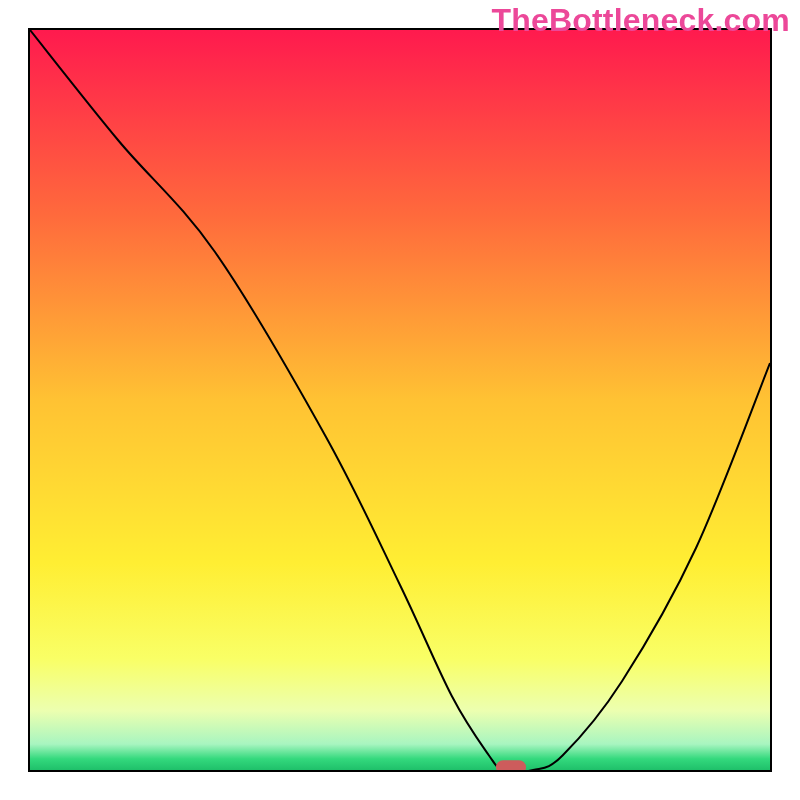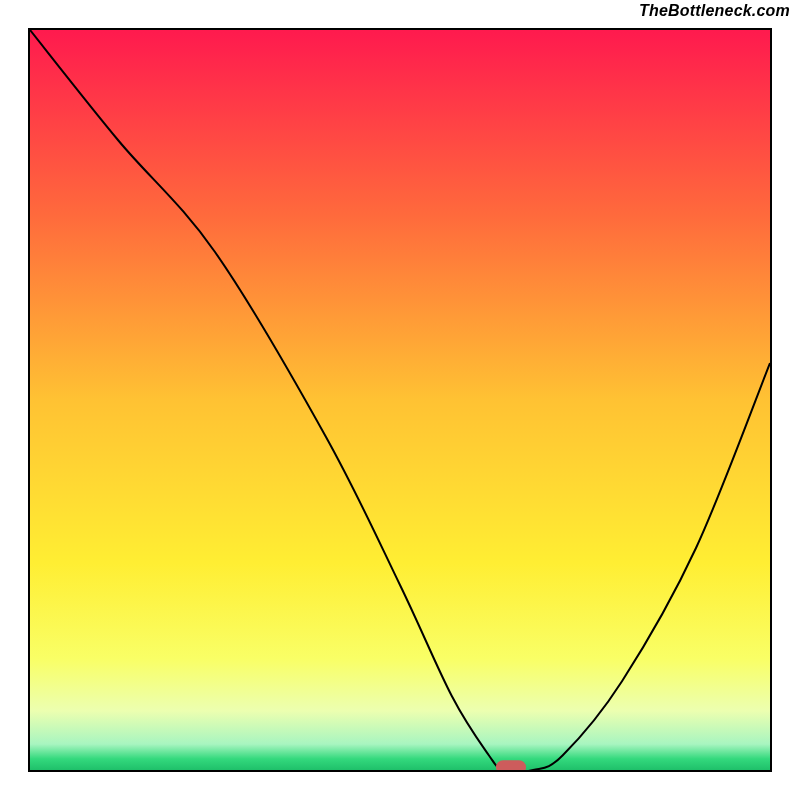--- a/index.html
+++ b/index.html
@@ -13,26 +13,25 @@
   .frame {
     position: relative;
     width: 800px;
     height: 800px;
     box-sizing: border-box;
   }
   .watermark {
     position: absolute;
     top: 2px;
     right: 10px;
-    font-size: 16px;
+    font-size: 32px;
     font-weight: bold;
-    color: #000000;
+    color: #ec4899;
     letter-spacing: 0.2px;
     z-index: 10;
-    font-style: italic;
   }
   .plot {
     position: absolute;
     left: 28px;
     top: 28px;
     width: 744px;
     height: 744px;
     box-sizing: border-box;
     border: 2.5px solid #000;
     overflow: hidden;

